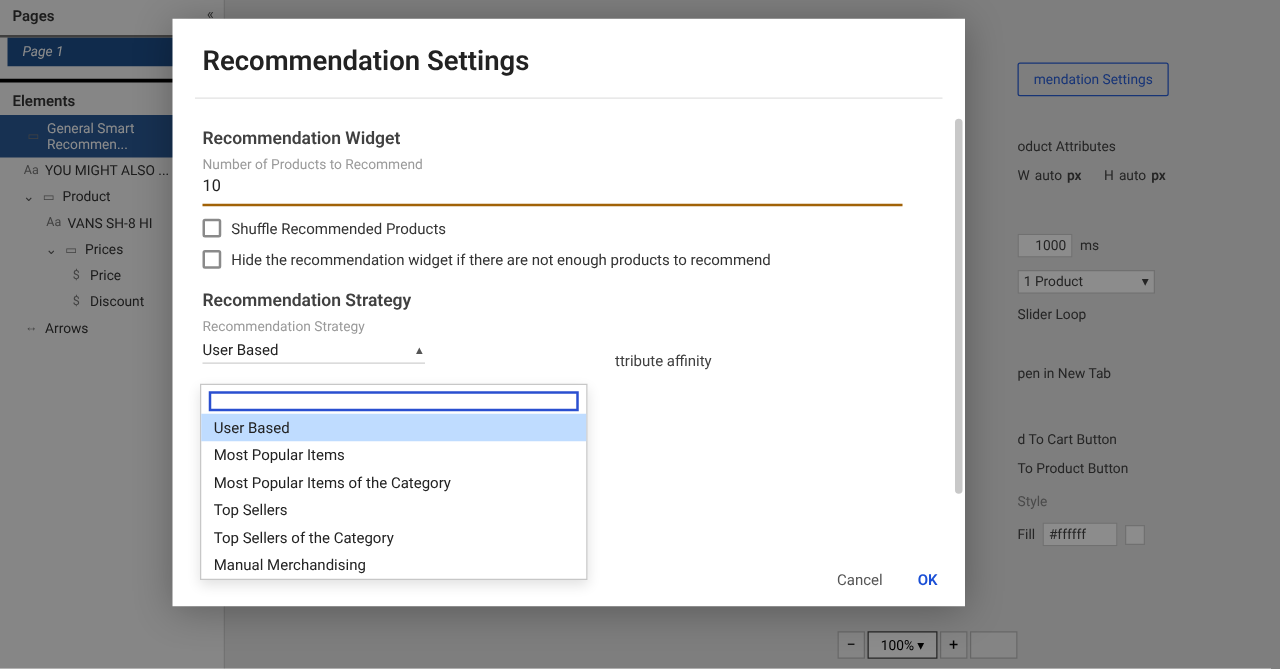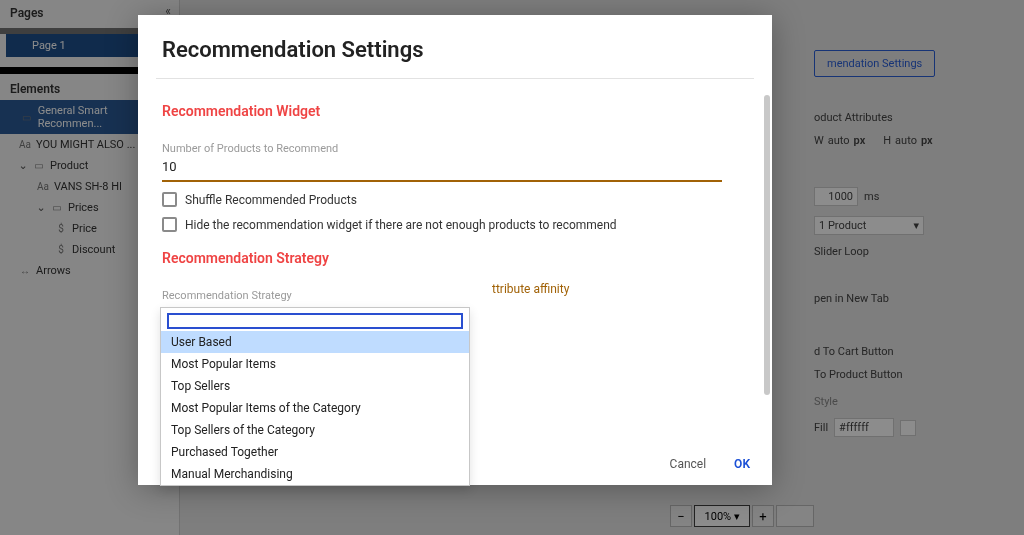--- a/index.html
+++ b/index.html
@@ -9,21 +9,21 @@
   
   .app { position: absolute; inset: 0; }
   .app-left {
     position: absolute; left: 0; top: 0; width: 180px; height: 100%;
     background: #f4f4f4; border-right: 1px solid #d0d0d0;
   }
   .panel-title { font-size: 12px; font-weight: 600; padding: 6px 10px 4px; color: #333; }
   .panel-chev { position: absolute; right: 8px; top: 4px; font-size: 12px; color: #555; }
   .page-item {
     background: #1e4f8a; color: #fff; font-size: 11px;
-    padding: 5px 26px; margin: 0 6px 4px;
+    padding: 5px 12px; margin: 0 6px 4px; font-style: italic;
   }
   .el-row { font-size: 11px; color: #333; padding: 4px 6px; display: flex; align-items: center; gap: 4px; }
   .el-row .chev { width: 10px; text-align: center; color: #555; }
   .el-row .ic { width: 14px; text-align: center; color: #777; font-size: 10px; }
   .el-row-sel { background: #2a5a96; color: #fff; }
   .el-indent1 { padding-left: 18px; }
   .el-indent2 { padding-left: 36px; }
   .el-indent3 { padding-left: 54px; }
 
   .app-right {
@@ -43,61 +43,61 @@
 
   
   .modal {
     position: absolute; left: 138px; top: 15px; width: 634px; height: 470px;
     background: #fff; box-shadow: 0 4px 30px rgba(0,0,0,.3);
   }
   .modal-scroll { position: absolute; right: 2px; top: 80px; width: 6px; height: 300px; background: #c8c8c8; border-radius: 3px; }
   .modal-title { font-size: 22px; font-weight: 600; color: #222; padding: 22px 24px 16px; }
   .modal-divider { height: 1px; background: #e2e2e2; margin: 0 18px; }
   .modal-body { padding: 12px 24px 0; font-size: 12px; color: #333; position: relative; }
-  .sec-title { font-size: 14px; font-weight: 600; color: #ef4444; margin: 12px 0 6px; }
-  .field-label { font-size: 11px; color: #9a9a9a; margin-top: 23px; }
+  .sec-title { font-size: 14px; font-weight: 600; color: #404040; margin: 12px 0 6px; }
+  .field-label { font-size: 11px; color: #9a9a9a; margin-top: 6px; }
   .underline-input {
     border: none; border-bottom: 2px solid #a16207; font-size: 13px; color: #222;
     width: 560px; padding: 4px 0 6px; background: transparent; outline: none;
   }
   .chk-row { display: flex; align-items: center; gap: 8px; margin: 10px 0 2px; font-size: 12px; color: #333; }
   .chk { width: 15px; height: 15px; border: 2px solid #8a8a8a; border-radius: 2px; }
   .select-display {
     width: 178px; border-bottom: 1px solid #cfcfcf; font-size: 12px; color: #222;
     padding: 3px 0; display: flex; justify-content: space-between; align-items: center; margin-top: 2px;
   }
   .select-display .tri { font-size: 9px; color: #555; }
-  .affinity-text { position: absolute; left: 354px; top: 203px; font-size: 12px; color: #a16207; }
+  .affinity-text { position: absolute; left: 354px; top: 203px; font-size: 12px; color: #404040; }
 
   .dropdown {
     position: absolute; left: 22px; top: 292px; width: 310px;
     background: #fff; border: 1px solid #c7c7c7; box-shadow: 0 4px 10px rgba(0,0,0,.12);
   }
   .dropdown-search {
     margin: 5px 6px 2px; height: 16px; border: 2px solid #2a4fd0; background: #fff;
   }
   .dropdown-item { padding: 4px 10px; font-size: 12px; color: #222; white-space: nowrap; }
   .dropdown-item.sel { background: #bfdcff; }
 
   .modal-footer { position: absolute; right: 22px; bottom: 14px; display: flex; gap: 28px; font-size: 12px; text-align: center; }
   .btn-cancel { color: #555; cursor: pointer; }
   .btn-ok { color: #1a4fd6; font-weight: 600; cursor: pointer; }
 </style>
 </head>
 <body>
 
 <div class="app">
   <div class="app-left">
-    <div style="position:relative; border-bottom:6px solid #737373; padding-bottom:4px;">
+    <div style="position:relative; border-bottom:2px solid #737373; padding-bottom:4px;">
       <div class="panel-title">Pages</div>
       <span class="panel-chev">«</span>
     </div>
     <div class="page-item">Page 1</div>
     <div style="height:6px"></div>
-    <div class="panel-title" style="border-top:7px solid #000000; padding-top:8px;">Elements</div>
+    <div class="panel-title" style="border-top:3px solid #000000; padding-top:8px;">Elements</div>
 
     <div class="el-row el-row-sel">
       <span class="chev"></span>
       <span class="ic">▭</span>
       <span>General Smart Recommen...</span>
     </div>
     <div class="el-row el-indent1">
       <span class="ic">Aa</span>
       <span>YOU MIGHT ALSO ...</span>
     </div>
@@ -198,24 +198,23 @@
       <span>User Based</span>
       <span class="tri">▲</span>
     </div>
     <div class="affinity-text">ttribute affinity</div>
   </div>
 
   <div class="dropdown">
     <div class="dropdown-search"></div>
     <div class="dropdown-item sel">User Based</div>
     <div class="dropdown-item">Most Popular Items</div>
+    <div class="dropdown-item">Most Popular Items of the Category</div>
     <div class="dropdown-item">Top Sellers</div>
-    <div class="dropdown-item">Most Popular Items of the Category</div>
     <div class="dropdown-item">Top Sellers of the Category</div>
-    <div class="dropdown-item">Purchased Together</div>
     <div class="dropdown-item">Manual Merchandising</div>
   </div>
 
   <div class="modal-footer">
     <span class="btn-cancel">Cancel</span>
     <span class="btn-ok">OK</span>
   </div>
 </div>
 
 </body></html>

